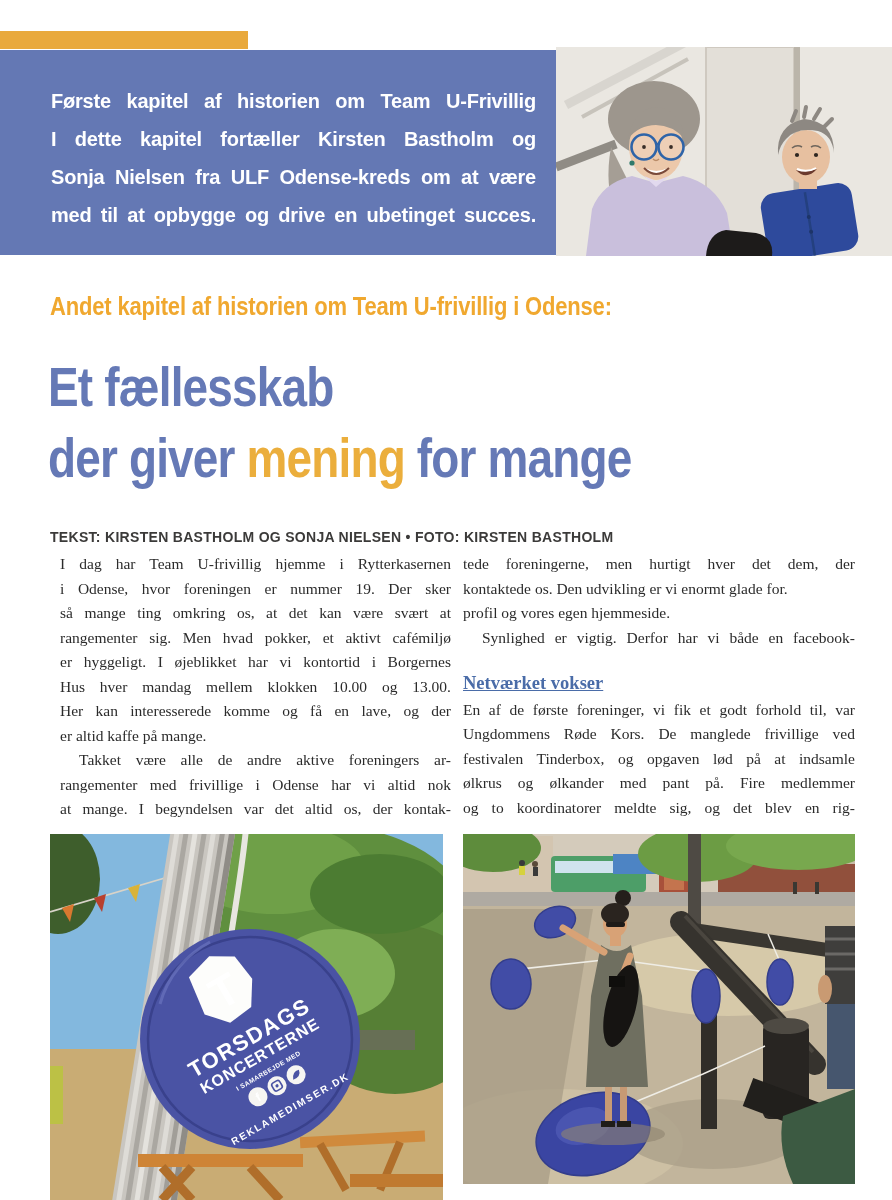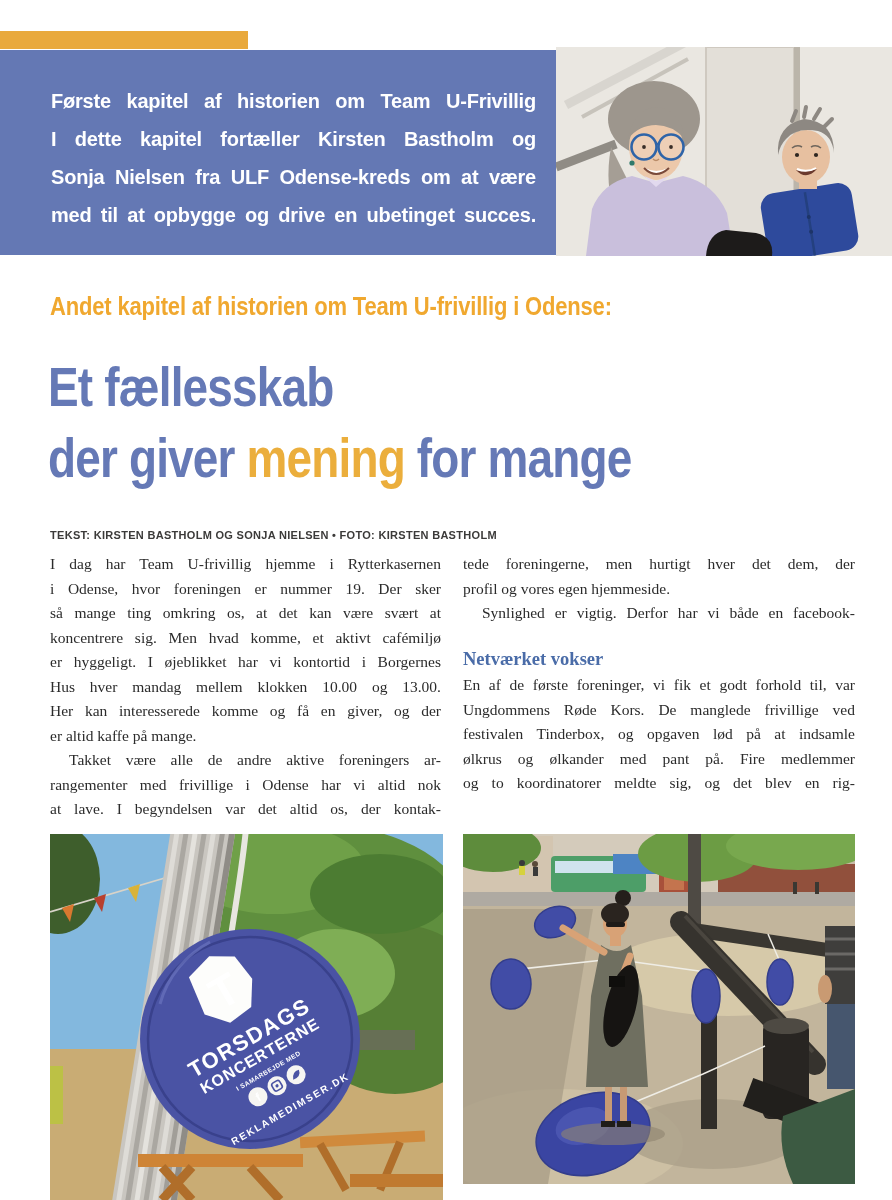--- a/index.html
+++ b/index.html
@@ -33,36 +33,36 @@
     color:var(--kicker-orange);white-space:nowrap;
     transform:scaleX(0.88);transform-origin:0 0;letter-spacing:-0.2px;
   }
   .headline{
     position:absolute;left:48px;top:351px;font-weight:700;font-size:56px;line-height:71px;
     color:var(--headline-blue);letter-spacing:-1px;white-space:nowrap;
     transform:scaleX(0.82);transform-origin:0 0;
   }
   .headline .hl{color:var(--highlight-yellow);}
   .byline{
-    position:absolute;left:50px;top:529px;font-size:11px;font-weight:700;
+    position:absolute;left:50px;top:529px;font-size:14px;font-weight:700;
     color:#3B3A39;letter-spacing:0.3px;white-space:nowrap;
   }
   .col{position:absolute;top:552px;overflow:hidden;}
-  .col-left{left:50px;width:391px;}
+  .col-left{left:60px;width:391px;}
   .col-right{left:463px;width:392px;}
   .line{
     font-family:"Liberation Serif",serif;font-size:15.5px;line-height:24.5px;
     color:var(--body-text);white-space:nowrap;text-align:justify;
   }
   .line.fill{text-align-last:justify;}
   .line.left{text-align-last:left;}
   .line.indent{text-indent:19px;}
   .line.subhead{
     font-weight:700;font-size:18.5px;color:var(--subhead-blue);
-    margin-top:21px;margin-bottom:2px;text-align-last:left;
+    margin-top:21px;margin-bottom:2px;text-align-last:left;text-decoration:underline;
   }
   .photo-bl{left:50px;top:834px;width:393px;height:366px;}
   .photo-br{left:463px;top:834px;width:392px;height:350px;}
   .svgt{font-family:"Liberation Sans",sans-serif;font-weight:700;fill:#ffffff;}
 </style>
 </head>
 <body>
 
 <div class="page">
 
@@ -127,31 +127,32 @@
     <div>Et fællesskab</div>
     <div><span>der giver </span><span class="hl">mening</span><span> for mange</span></div>
   </div>
 
   <div class="byline">TEKST: KIRSTEN BASTHOLM OG SONJA NIELSEN • FOTO: KIRSTEN BASTHOLM</div>
 
   <div class="col col-left">
       <div class="line fill">I dag har Team U-frivillig hjemme i Rytterkasernen</div>
       <div class="line fill">i Odense, hvor foreningen er nummer 19. Der sker</div>
       <div class="line fill">så mange ting omkring os, at det kan være svært at</div>
-      <div class="line fill">koncentrere sig. Men hvad komme, et aktivt cafémiljø</div>
+      <div class="line fill">rangementer sig. Men hvad pokker, et aktivt cafémiljø</div>
       <div class="line fill">er hyggeligt. I øjeblikket har vi kontortid i Borgernes</div>
       <div class="line fill">Hus hver mandag mellem klokken 10.00 og 13.00.</div>
-      <div class="line fill">Her kan interesserede komme og få en giver, og der</div>
+      <div class="line fill">Her kan interesserede komme og få en lave, og der</div>
       <div class="line left">er altid kaffe på mange.</div>
       <div class="line fill indent">Takket være alle de andre aktive foreningers ar-</div>
       <div class="line fill">rangementer med frivillige i Odense har vi altid nok</div>
-      <div class="line fill">at lave. I begyndelsen var det altid os, der kontak-</div>
+      <div class="line fill">at mange. I begyndelsen var det altid os, der kontak-</div>
     </div>
   <div class="col col-right">
       <div class="line fill">tede foreningerne, men hurtigt hver det dem, der</div>
+      <div class="line left">kontaktede os. Den udvikling er vi enormt glade for.</div>
       <div class="line left">profil og vores egen hjemmeside.</div>
       <div class="line fill indent">Synlighed er vigtig. Derfor har vi både en facebook-</div>
       <div class="line subhead">Netværket vokser</div>
       <div class="line fill">En af de første foreninger, vi fik et godt forhold til, var</div>
       <div class="line fill">Ungdommens Røde Kors. De manglede frivillige ved</div>
       <div class="line fill">festivalen Tinderbox, og opgaven lød på at indsamle</div>
       <div class="line fill">ølkrus og ølkander med pant på. Fire medlemmer</div>
       <div class="line fill">og to koordinatorer meldte sig, og det blev en rig-</div>
     </div>
 

